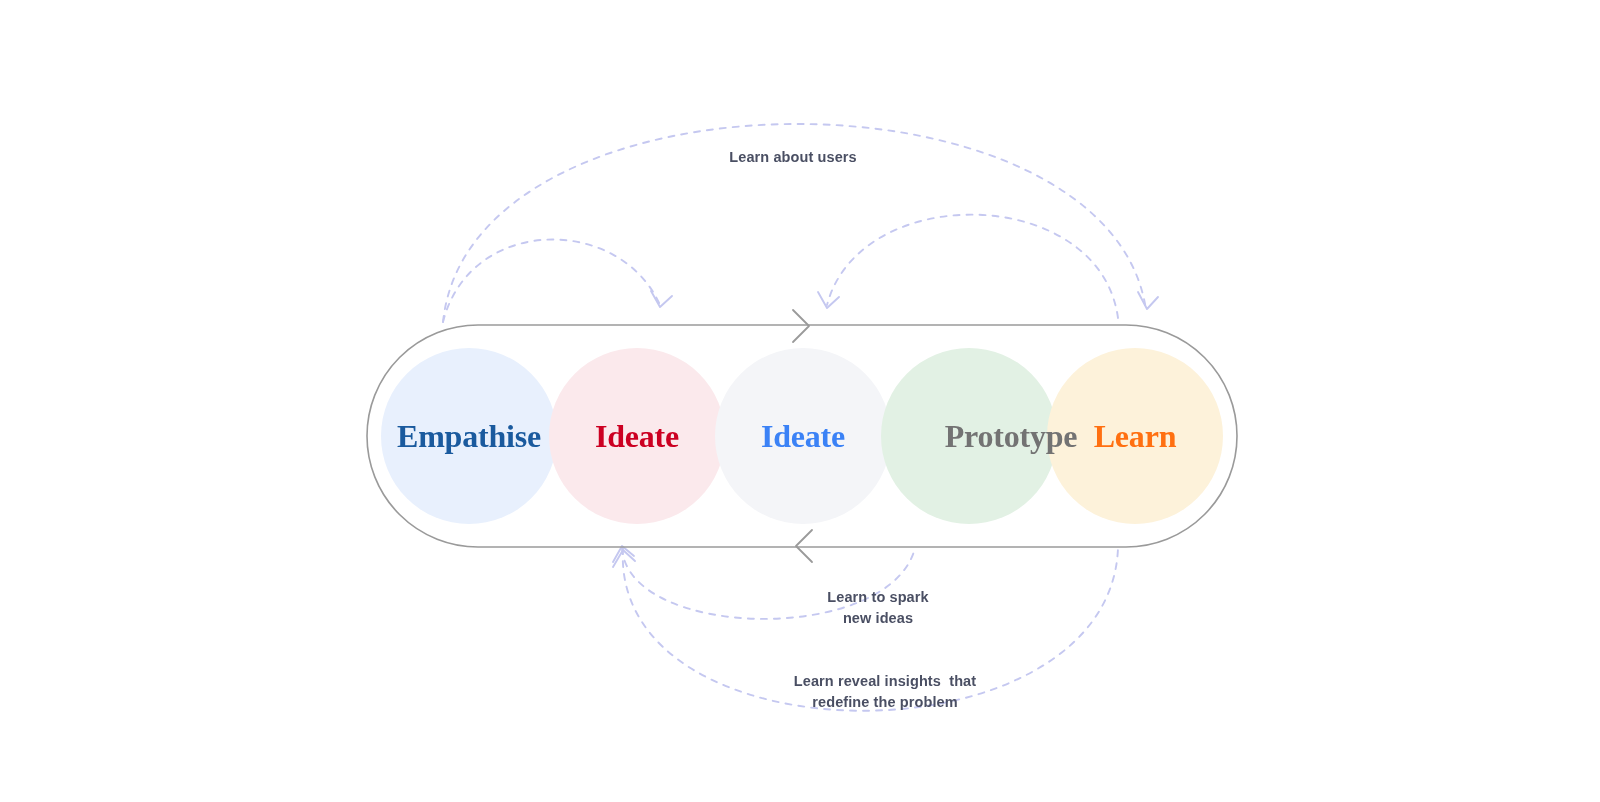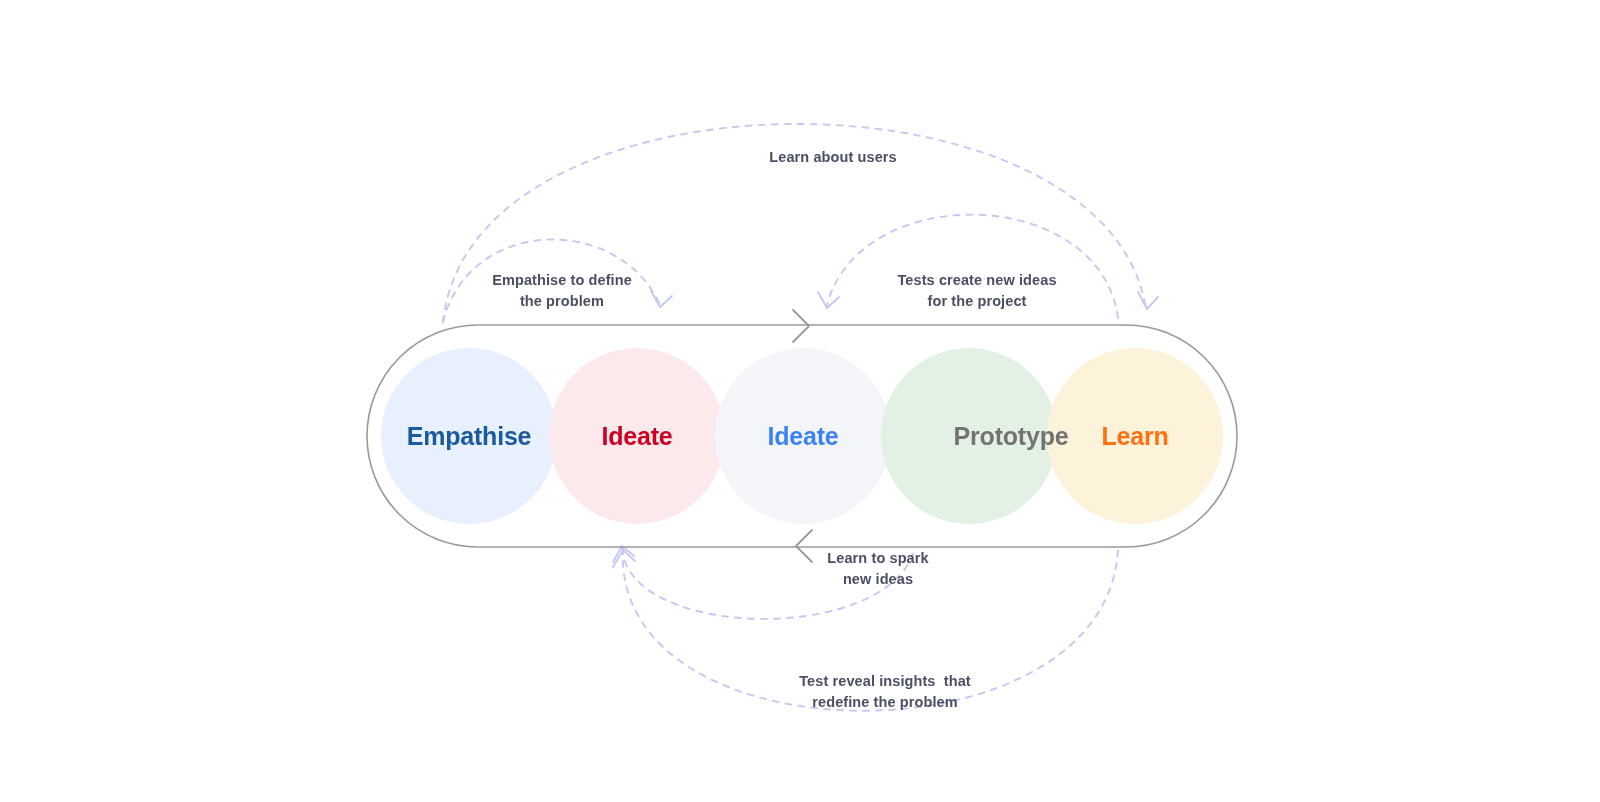--- a/index.html
+++ b/index.html
@@ -31,25 +31,26 @@
     color: #4a4f63;
     font-size: 14.5px;
     font-weight: 700;
     line-height: 1.45;
     letter-spacing: 0.1px;
     white-space: pre;
   }
   .stage-label {
     position: absolute;
     text-align: center;
-    font-size: 25px;
+    font-size: 32px;
     font-weight: 700;
     letter-spacing: -0.2px;
     transform: translate(-50%, -50%);
     white-space: nowrap;
+    font-family: Liberation Serif, serif;
   }
 </style>
 </head>
 <body>
 
 <div id="stage">
 
   <svg class="layer" viewBox="0 0 1600 802">
     <defs>
       <clipPath id="clip-stadium">
@@ -93,23 +94,19 @@
       <polyline points="812,530 796,546 812,562"></polyline>
     </g>
   </svg>
 
   <div class="stage-label" style="left:469px; top:436px; color:#1a5a9e;">Empathise</div>
   <div class="stage-label" style="left:637px; top:436px; color:#cc0022;">Ideate</div>
   <div class="stage-label" style="left:803px; top:436px; color:#3b82f6;">Ideate</div>
   <div class="stage-label" style="left:1011px; top:436px; color:#737373;">Prototype</div>
   <div class="stage-label" style="left:1135px; top:436px; color:#ff7011;">Learn</div>
 
-  <div class="arc-label" style="left:793px; top:147px; transform:translate(-50%,0);margin-left:40px;">Learn about users</div>
-  <div class="arc-label" style="left:562px; top:270px; transform:translate(-50%,0);">Empathise to define
-the problem</div>
-  <div class="arc-label" style="left:977px; top:270px; transform:translate(-50%,0);">Tests create new ideas
-for the project</div>
-  <div class="arc-label" style="left:878px; top:548px; transform:translate(-50%,0);">Learn to spark
+  <div class="arc-label" style="left:793px; top:147px; transform:translate(-50%,0);">Learn about users</div>
+  <div class="arc-label" style="left:878px; top:587px; transform:translate(-50%,0);">Learn to spark
 new ideas</div>
-  <div class="arc-label" style="left:885px; top:671px; transform:translate(-50%,0);">Test reveal insights  that
+  <div class="arc-label" style="left:885px; top:671px; transform:translate(-50%,0);">Learn reveal insights  that
 redefine the problem</div>
 
 </div>
 
 </body></html>

